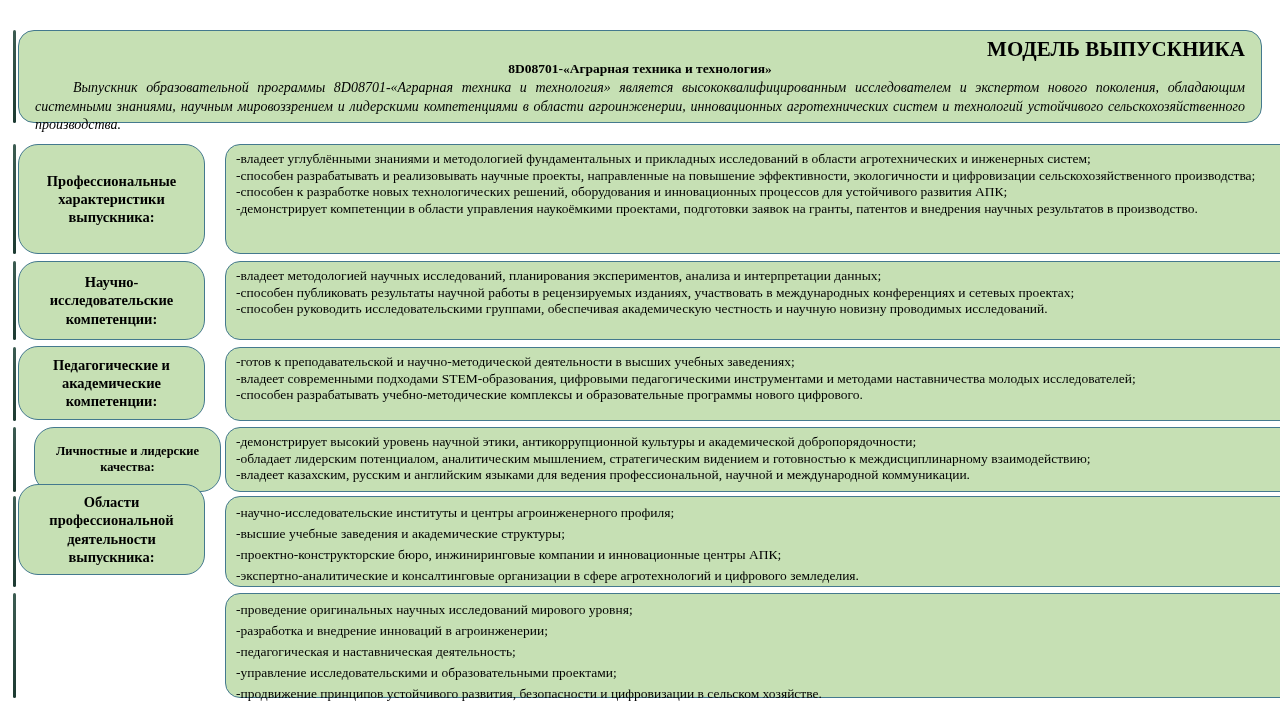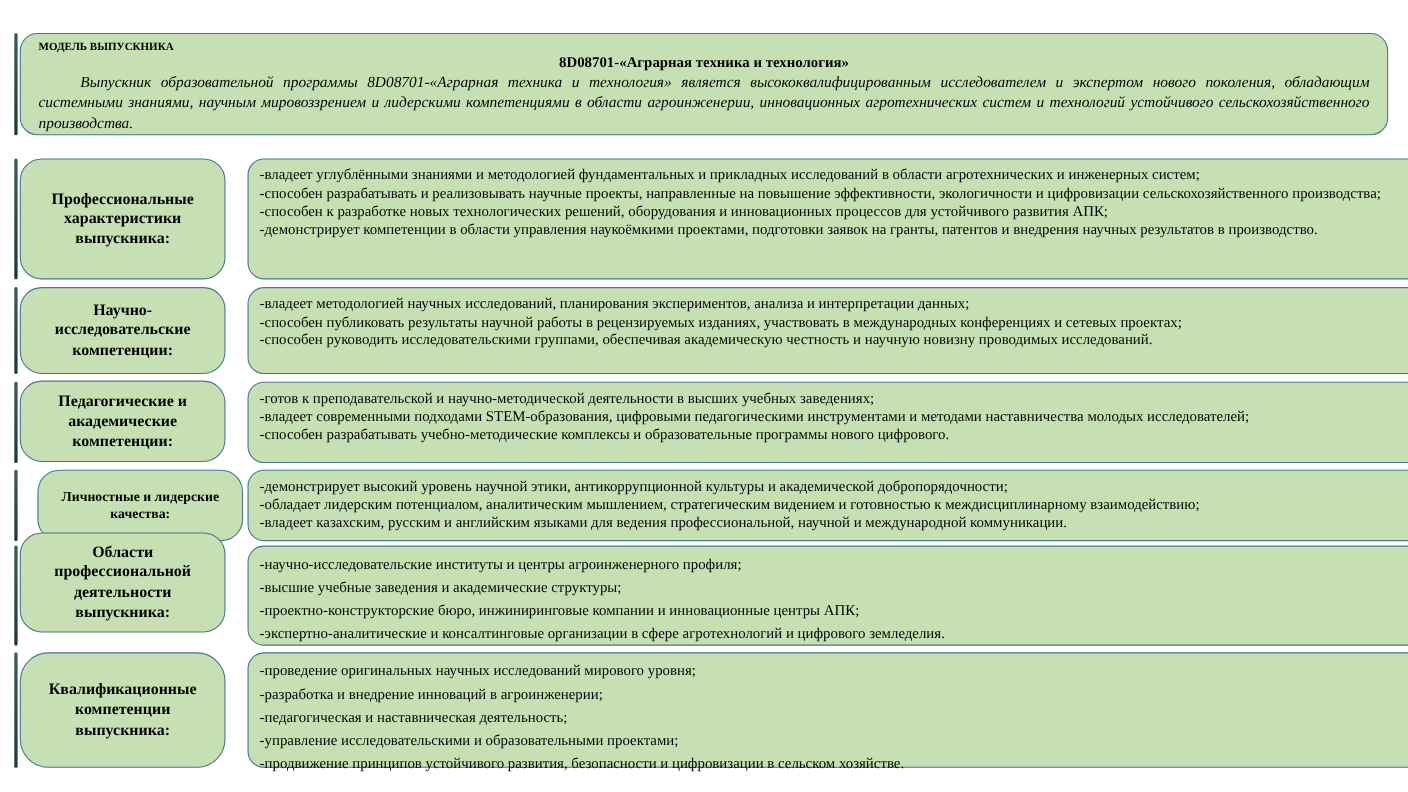--- a/index.html
+++ b/index.html
@@ -12,21 +12,21 @@
     background:linear-gradient(180deg,#3c5c52,#1c3a31);
     border-radius:2px;
   }
   .box{
     position:absolute;background:#c6e0b4;border:1.5px solid #44798e;
     box-sizing:border-box;
   }
   .header-box{
     left:18px;width:1244px;border-radius:16px;padding:6px 16px 4px 16px;
   }
-  .hdr-title{text-align:left;font-weight:bold;font-size:10px;line-height:1.15;}
+  .hdr-title{text-align:right;font-weight:bold;font-size:21px;line-height:1.15;}
   .hdr-subtitle{text-align:center;font-weight:bold;font-size:13.5px;line-height:1.2;}
   .hdr-paragraph{
     font-size:14px;line-height:1.32;text-align:justify;text-indent:38px;margin-top:2px;font-style:italic;
   }
   .label-box{
     left:18px;width:187px;border-radius:20px;
     display:flex;align-items:center;justify-content:center;
     text-align:center;font-weight:bold;font-size:14.5px;line-height:1.25;
     padding:4px 10px;
   }
@@ -96,23 +96,20 @@
     <span>Области профессиональной деятельности выпускника:</span>
   </div>
   <div class="box content-box spaced" style="top:496px;height:91px">
     <div class="bullet">-научно-исследовательские институты и центры агроинженерного профиля;</div>
     <div class="bullet">-высшие учебные заведения и академические структуры;</div>
     <div class="bullet">-проектно-конструкторские бюро, инжиниринговые компании и инновационные центры АПК;</div>
     <div class="bullet">-экспертно-аналитические и консалтинговые организации в сфере агротехнологий и цифрового земледелия.</div>
   </div>
 
   <div class="accent-bar" style="top:593px;height:105px"></div>
-  <div class="box label-box" style="top:593px;height:105px;border-radius:26px">
-    <span>Квалификационные компетенции выпускника:</span>
-  </div>
   <div class="box content-box spaced" style="top:593px;height:105px">
     <div class="bullet">-проведение оригинальных научных исследований мирового уровня;</div>
     <div class="bullet">-разработка и внедрение инноваций в агроинженерии;</div>
     <div class="bullet">-педагогическая и наставническая деятельность;</div>
     <div class="bullet">-управление исследовательскими и образовательными проектами;</div>
     <div class="bullet">-продвижение принципов устойчивого развития, безопасности и цифровизации в сельском хозяйстве.</div>
   </div>
 
 </div>
 

